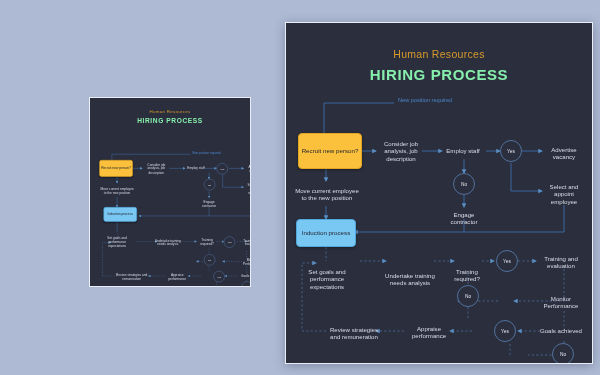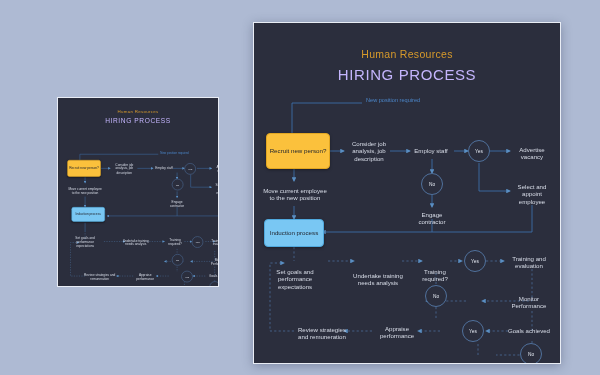--- a/index.html
+++ b/index.html
@@ -2,38 +2,38 @@
 <html><head>
 <meta charset="utf-8">
 <style>
   html,body{margin:0;padding:0;}
   body{
     width:600px;height:375px;overflow:hidden;
     background:#aebad3;
     font-family:"Liberation Sans", sans-serif;
     position:relative;
   }
-  .stage{position:absolute;inset:0;}
+  .stage{position:absolute;inset:0;margin-left:32px;}
 
   
   .panel{
     position:absolute;
     background:#2b2e3d;
     border:1px solid #e9edf5;
     box-sizing:border-box;
     overflow:hidden;
   }
   .panel-small{left:57px;top:97px;width:162px;height:190px;}
   .panel-large{left:253px;top:22px;width:308px;height:342px;
                box-shadow:0 2px 10px rgba(40,50,80,.35);}
 
   
   .hdr{position:absolute;left:0;right:0;text-align:center;}
   .kicker{color:#d79a2b;letter-spacing:.3px;}
-  .maintitle{color:#c4b5fd;letter-spacing:.6px;font-weight:400;}
+  .maintitle{color:#86efac;letter-spacing:.6px;font-weight:700;}
 
   .panel-large .hdr-kicker{top:25px;font-size:10.5px;}
   .panel-large .hdr-title{top:43px;font-size:15px;}
   .panel-small .hdr-kicker{top:11px;font-size:4.4px;}
   .panel-small .hdr-title{top:19px;font-size:6.6px;}
 
   
   .flow{position:absolute;left:0;top:0;width:308px;height:342px;}
   .panel-small .flow{transform:scale(.5227);transform-origin:0 0;top:16px;left:2px;}
 

